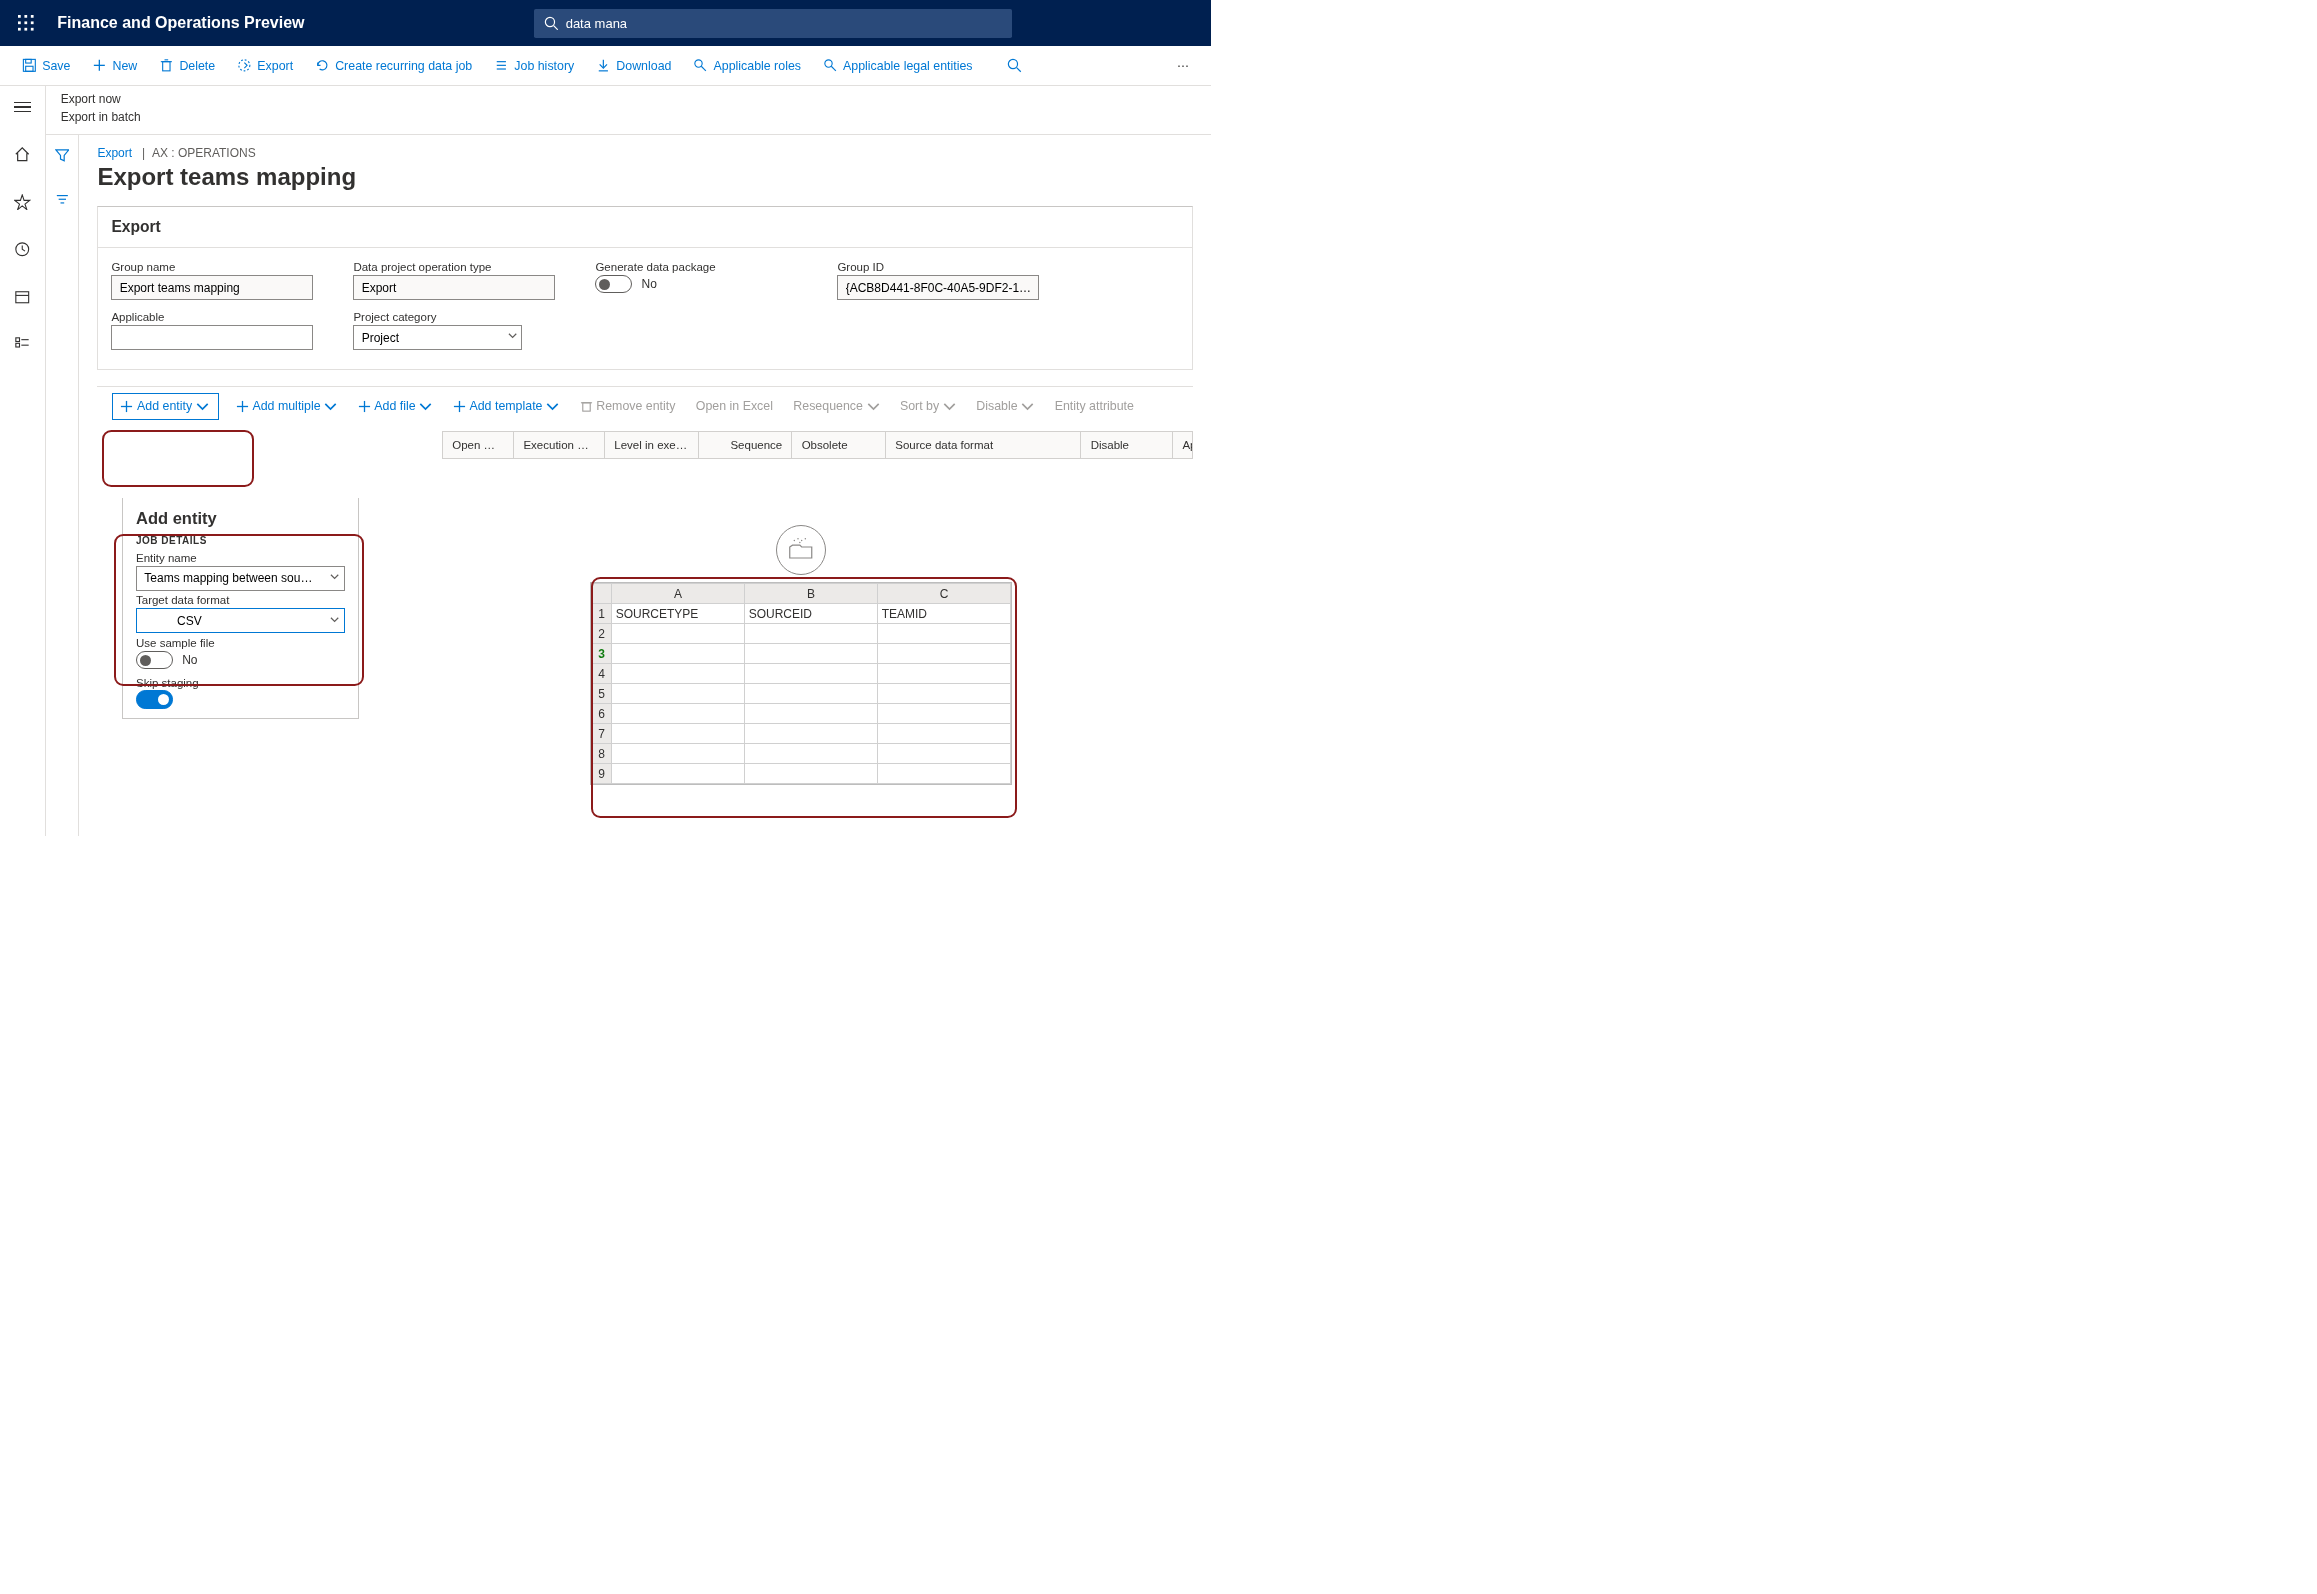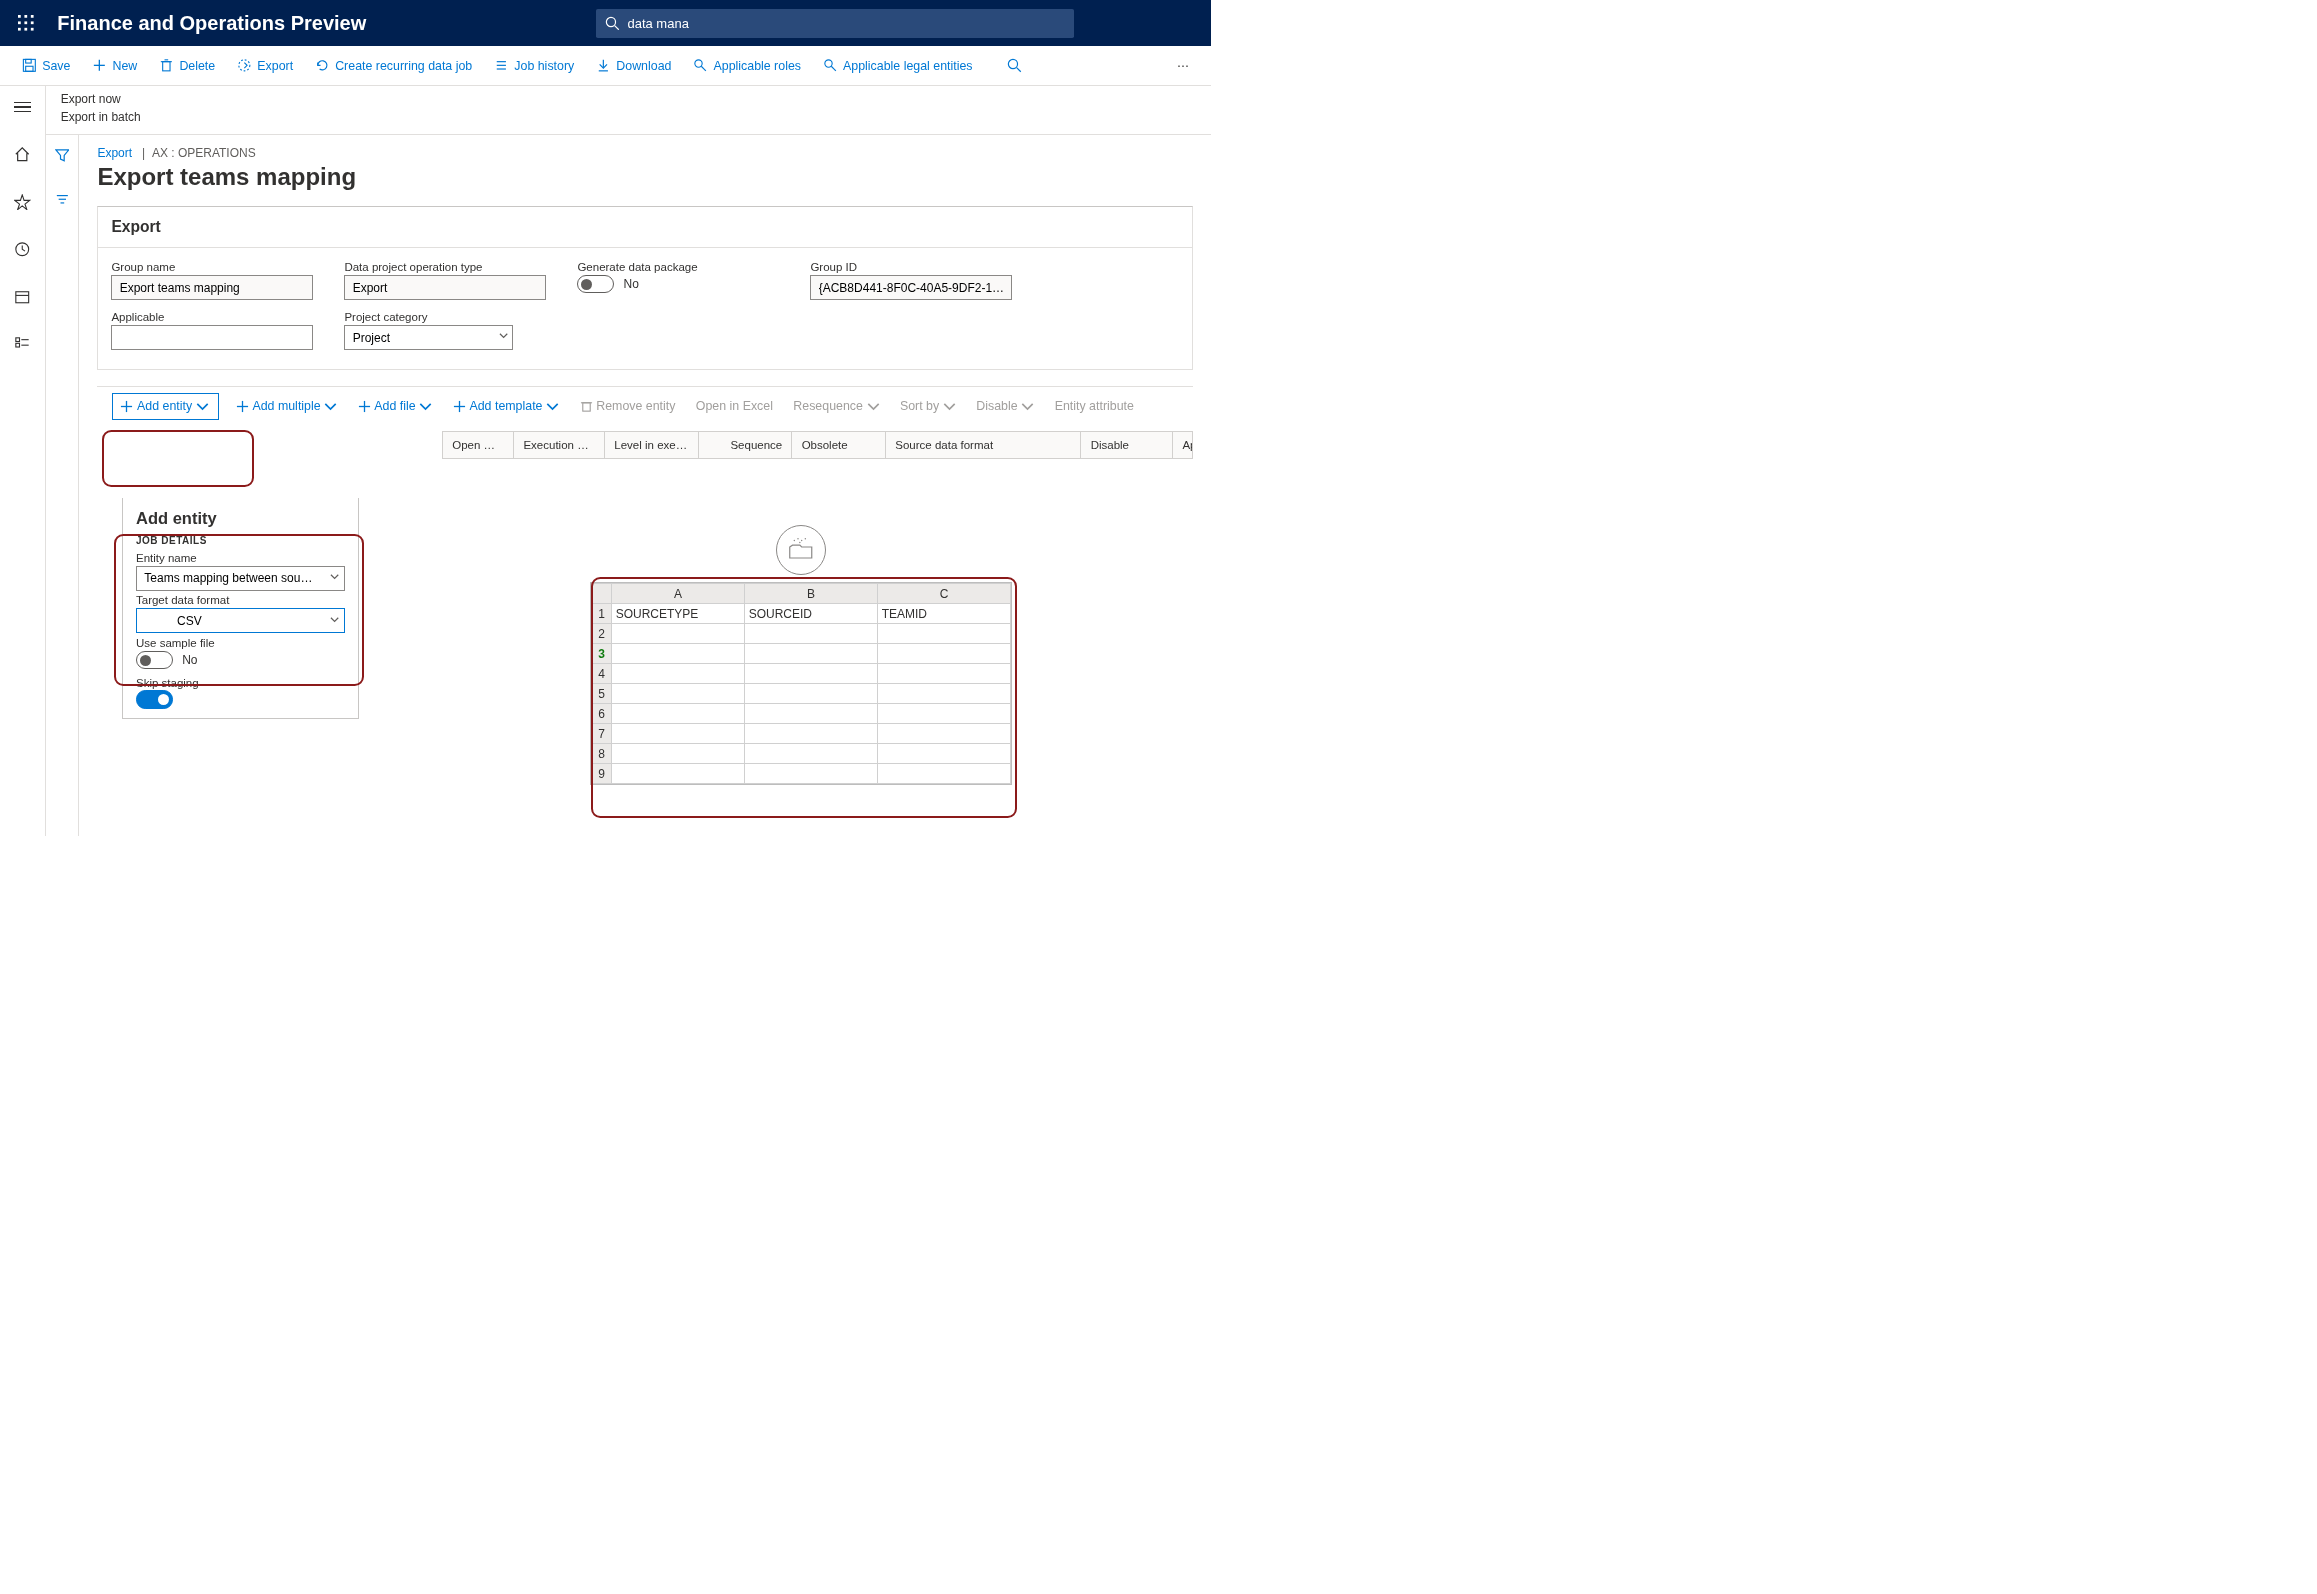--- a/index.html
+++ b/index.html
@@ -3,21 +3,21 @@
 <meta charset="utf-8">
 <style>
 * { box-sizing: border-box; margin: 0; padding: 0; font-family: "Segoe UI", sans-serif; }
 body { background: #fff; font-size: 12px; color: #323130; overflow: hidden; }
 .root { width: 1211px; height: 836px; display: flex; flex-direction: column; }
 
 
 .topbar { height: 46px; background: #002050; color: #fff; display: flex; align-items: center; padding: 0 7.3px; }
 .waffle { width: 37px; height: 37px; display: flex; align-items: center; justify-content: center; cursor: pointer; }
 .waffle svg { width: 16.5px; height: 16.5px; }
-.app-title { font-size: 20px; font-weight: 600; margin-left: 13px; }
+.app-title { font-size: 16px; font-weight: 600; margin-left: 13px; }
 .search-wrap { margin-left: 230px; display: flex; align-items: center; background: #2a4a7a; border-radius: 1.8px; height: 29px; width: 478px; padding: 0 9.2px; }
 .search-wrap svg { width: 14.7px; height: 14.7px; margin-right: 7.3px; flex-shrink: 0; }
 .search-input { background: transparent; border: none; outline: none; color: #fff; font-size: 13px; width: 100%; }
 
 
 .commandbar { height: 40px; border-bottom: 0.9px solid #e1dfdd; display: flex; align-items: center; padding: 0 14.7px; gap: 7.3px; }
 .cmd-btn { display: flex; align-items: center; gap: 5.5px; padding: 5.5px 7.3px; color: #0078d4; cursor: pointer; font-size: 12.4px; }
 .cmd-btn svg { width: 14.7px; height: 14.7px; }
 .cmd-spacer { flex: 1; }
 .cmd-more { color: #323130; padding: 5.5px 7.3px; cursor: pointer; }
@@ -41,21 +41,21 @@
 .vstrip { width: 33px; border-right: 0.9px solid #e1dfdd; display: flex; flex-direction: column; align-items: center; padding-top: 13px; gap: 26px; color: #0078d4; }
 .vstrip svg { width: 14.7px; height: 14.7px; }
 .page-content { flex: 1; overflow: auto; padding: 11px 0 0 0; min-width: 0; }
 
 .breadcrumb { padding: 0 18.4px 3.7px 18.4px; font-size: 12px; color: #605e5c; }
 .breadcrumb a { color: #0078d4; text-decoration: none; cursor: pointer; }
 .page-title { padding: 0 18.4px 14.7px 18.4px; font-size: 24px; font-weight: 600; }
 
 .card { margin: 0 18.4px 16.5px 18.4px; border: 0.9px solid #e1dfdd; border-top: 0.9px solid #c8c6c4; }
 .card-header { padding: 11px 13px; font-size: 15.6px; font-weight: 600; border-bottom: 0.9px solid #e1dfdd; }
-.card-body { padding: 13px 13px 18.4px 13px; display: flex; gap: 31px; flex-wrap: wrap; }
+.card-body { padding: 13px 13px 18.4px 13px; display: flex; gap: 40px; flex-wrap: wrap; }
 .field-col { display: flex; flex-direction: column; gap: 11px; min-width: 202px; }
 .field-label { font-size: 11.5px; color: #323130; margin-bottom: 1.8px; }
 .text-input { border: 0.9px solid #8a8886; padding: 4.6px 7.3px; width: 202px; font-size: 12px; background: #fff; }
 .text-input.readonly { background: #faf9f8; }
 .select-wrap { position: relative; width: 147px; }
 .select-wrap .text-input { width: 100%; padding-right: 22px; }
 .select-wrap .chev { position: absolute; right: 5.5px; top: 6.4px; pointer-events: none; }
 .toggle-row { display: flex; align-items: center; gap: 9.2px; }
 .toggle { width: 37px; height: 18.4px; border-radius: 9.2px; border: 0.9px solid #605e5c; position: relative; background: #fff; }
 .toggle .knob { width: 11px; height: 11px; background: #605e5c; border-radius: 50%; position: absolute; top: 2.8px; left: 2.8px; }

